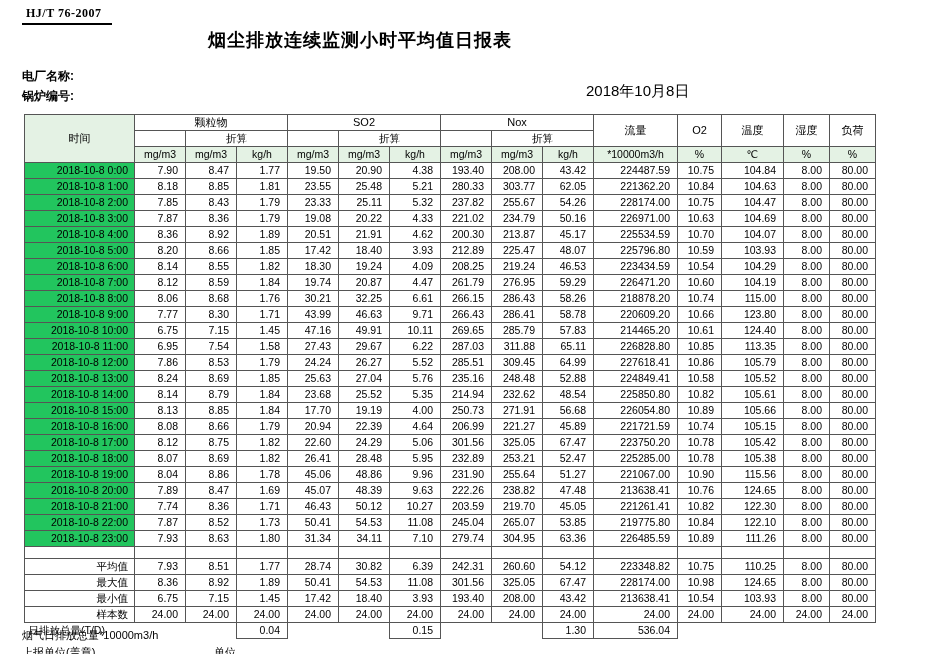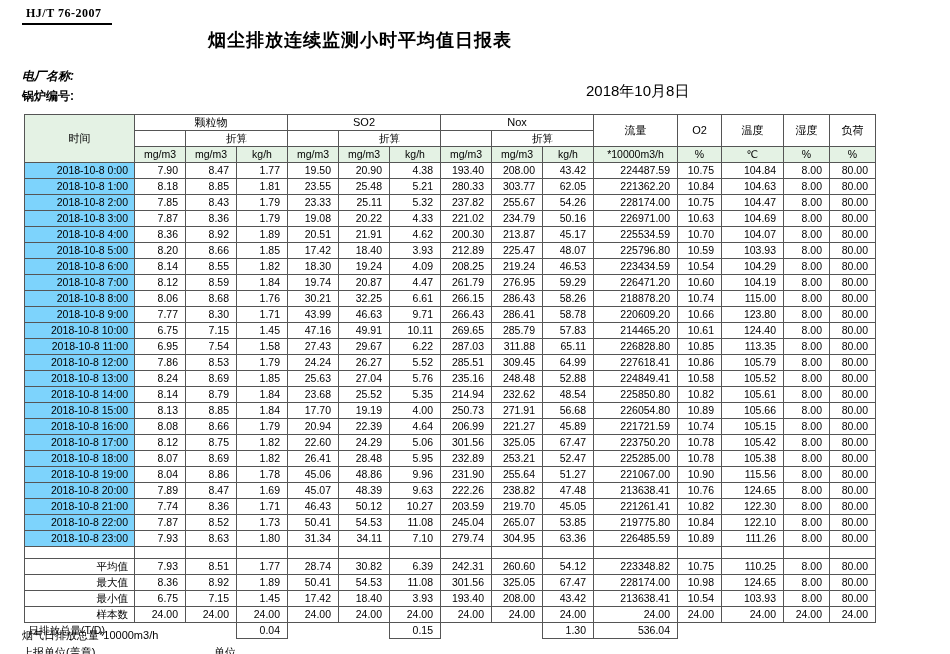--- a/index.html
+++ b/index.html
@@ -20,21 +20,21 @@
     padding-bottom:2px;
   }
   .rule{
     position:absolute;left:22px;top:23px;width:90px;height:2px;background:#000;
   }
   .doc-title{
     position:absolute;left:0;top:28px;width:720px;text-align:center;
     font-size:18px;font-weight:bold;letter-spacing:1px;
   }
   .field-plant{
-    position:absolute;left:22px;top:68px;font-size:12px;font-weight:bold;font-style:italic;
+    position:absolute;left:22px;top:68px;font-size:12px;font-weight:bold;
   }
   .field-boiler{
     position:absolute;left:22px;top:88px;font-size:12px;font-weight:bold;
   }
   .field-date{
     position:absolute;left:586px;top:82px;font-size:15px;
   }
 
   table{
     position:absolute;left:24px;top:114px;
@@ -48,21 +48,21 @@
     padding:0 3px;
     height:15px;
     line-height:15px;
     text-align:center;
     white-space:nowrap;
     background:#fff;
   }
   .hdr-group{font-size:11px;}
   .hdr-green{background:#e4f2e4;}
   .hdr-unit{background:#e4f2e4;}
-  td.time-cell{text-align:right;padding-right:6px;background:#7dd3fc;}
+  td.time-cell{text-align:right;padding-right:6px;background:#22c55e;}
   td.num{text-align:right;padding-right:7px;}
   td.lbl{text-align:right;padding-right:6px;margin-left:44px;}
   td.lbl-left{text-align:left;padding-left:4px;}
   .blank-row td{height:11px;line-height:11px;}
   .nb{border:none;}
 
   .footer-1{
     position:absolute;left:22px;top:628px;font-size:11px;
   }
   .footer-2{

